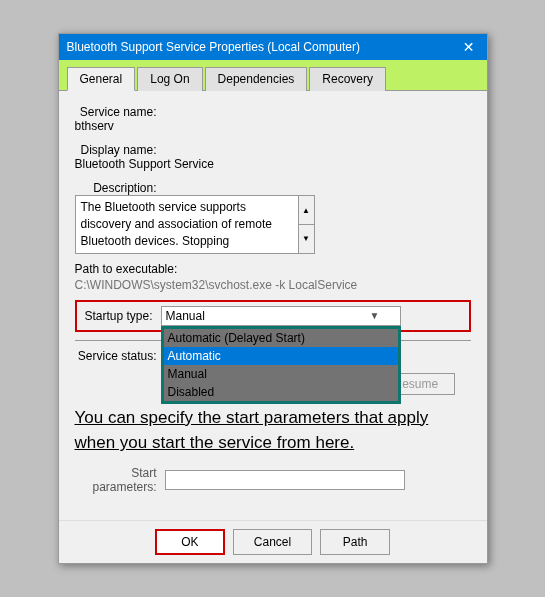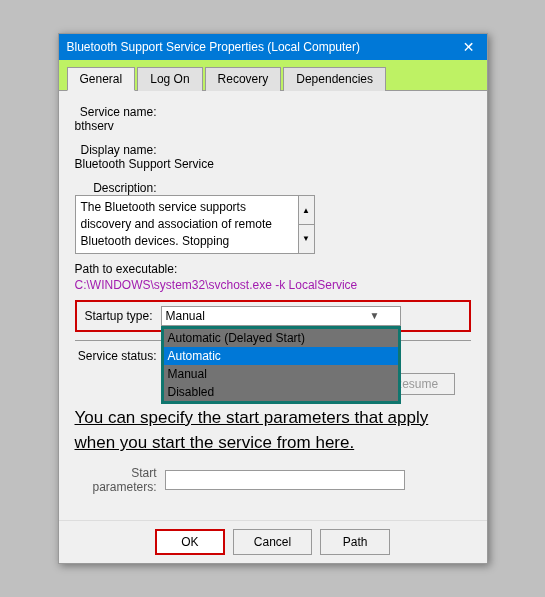--- a/index.html
+++ b/index.html
@@ -144,21 +144,21 @@
       margin-bottom: 8px;
     }
 
     .path-label {
       font-size: 12px;
       margin-bottom: 2px;
     }
 
     .path-value {
       font-size: 12px;
-      color: #a21caf;
+      color: #737373;
     }
 
     .startup-row {
       display: flex;
       align-items: center;
       margin-bottom: 8px;
       border: 2px solid #cc0000;
       padding: 4px;
     }
 
@@ -321,24 +321,24 @@
   </div>
 
   <div class="tabs">
     <div class="tab active">
       <span>General</span>
     </div>
     <div class="tab">
       <span>Log On</span>
     </div>
     <div class="tab">
+      <span>Dependencies</span>
+    </div>
+    <div class="tab">
       <span>Recovery</span>
-    </div>
-    <div class="tab">
-      <span>Dependencies</span>
     </div>
   </div>
 
   <div class="content">
 
     <div class="field-row">
       <span class="field-label">Service name:</span>
       <span class="field-value">bthserv</span>
     </div>
 

